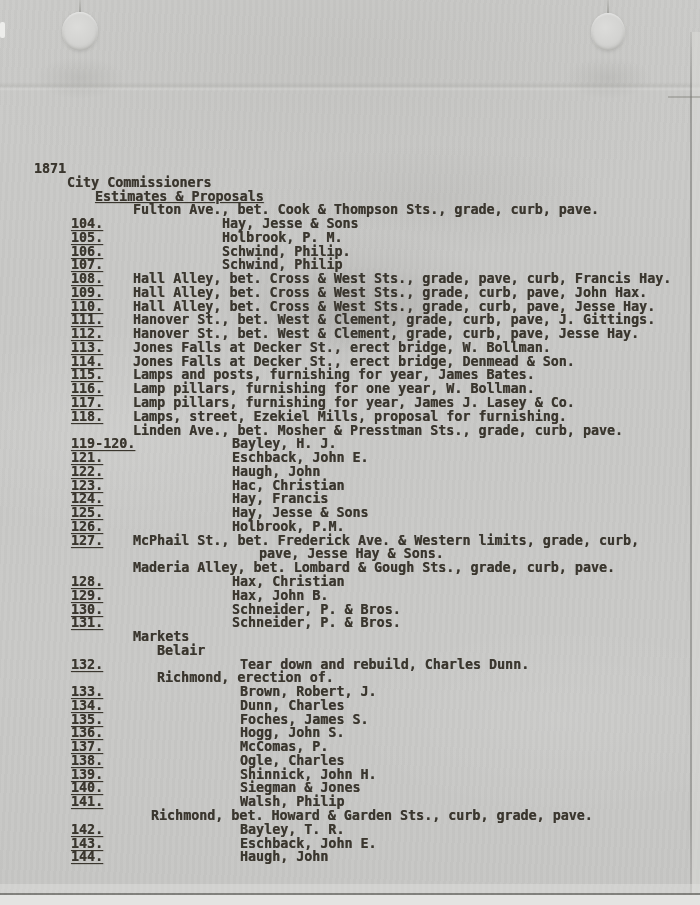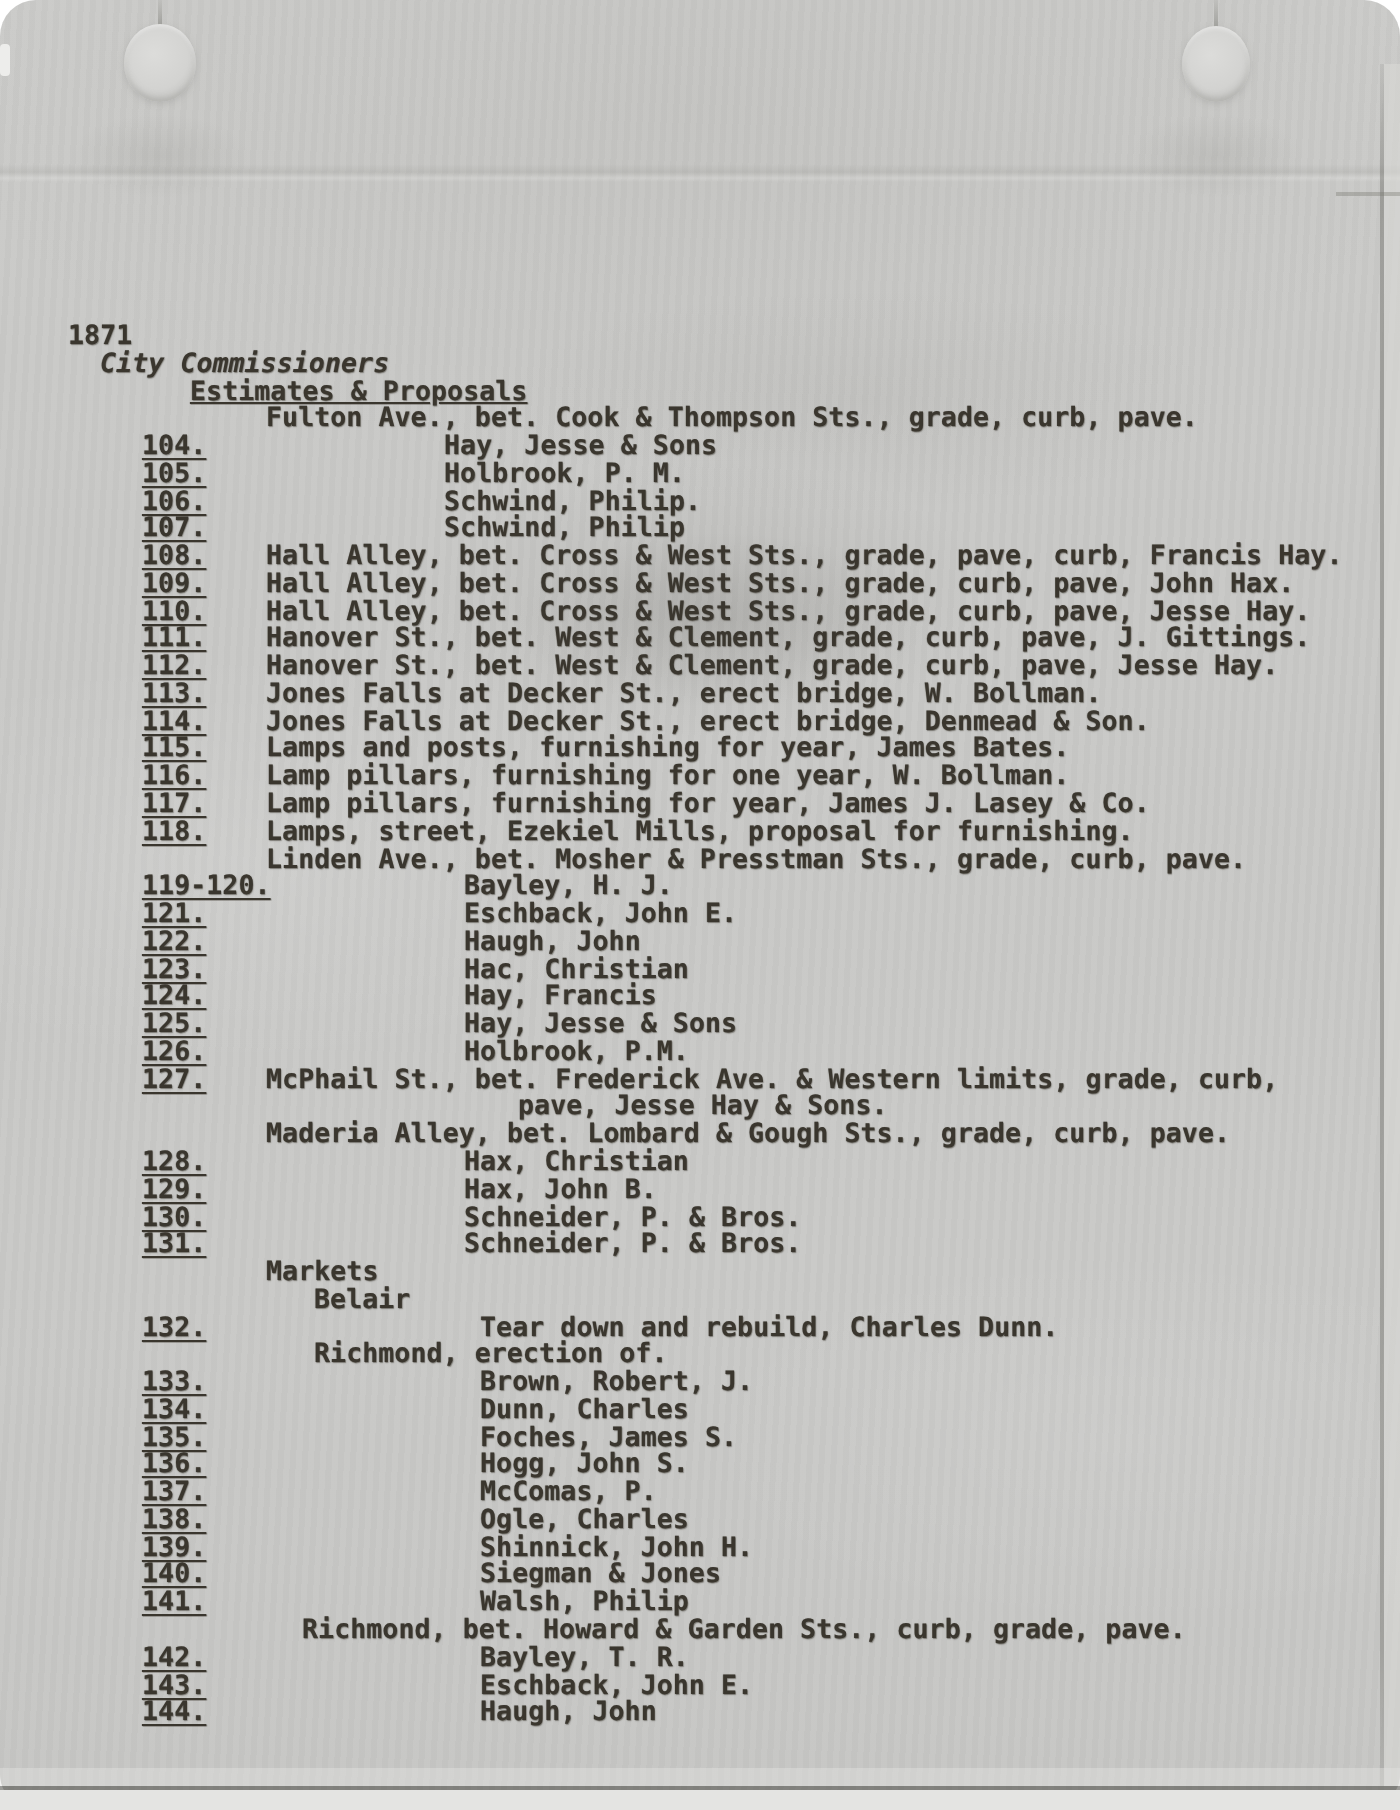--- a/index.html
+++ b/index.html
@@ -12,21 +12,20 @@
     position: relative;
     width: 700px; height: 905px;
     background:
       radial-gradient(ellipse 210px 100px at 350px 300px, rgba(90,88,82,0.11), rgba(90,88,82,0) 70%),
       radial-gradient(ellipse 260px 80px at 430px 200px, rgba(90,88,82,0.06), rgba(90,88,82,0) 70%),
       radial-gradient(ellipse 300px 150px at 120px 430px, rgba(255,255,255,0.10), rgba(255,255,255,0) 70%),
       radial-gradient(ellipse 500px 240px at 350px 55px, rgba(140,138,132,0.10), rgba(140,138,132,0) 75%),
       radial-gradient(ellipse 320px 140px at 560px 720px, rgba(255,255,255,0.07), rgba(255,255,255,0) 70%),
       repeating-linear-gradient(93deg, rgba(255,255,255,0.02) 0 3px, rgba(0,0,0,0.015) 3px 6px),
       linear-gradient(180deg, #cbcbc9 0%, #c8c8c6 30%, #c9c9c7 70%, #c6c6c4 100%);
-    border-radius: 18px;
   }
   
   .crease {
     position: absolute; left: 0; right: 0; top: 82px; height: 9px;
     background: linear-gradient(180deg, rgba(255,255,255,0) 0%,
       rgba(122,122,116,0.14) 45%, rgba(240,240,238,0.22) 78%, rgba(255,255,255,0) 100%);
   }
   .sliver-top-left {
     position: absolute; left: 0; top: 22px; width: 5px; height: 16px;
     background: #ededeb; border-radius: 2px;
@@ -90,21 +89,21 @@
   .line { position: relative; height: 13.78px; }
   .num {
     position: absolute; left: 34px; top: 0;
     text-decoration: underline;
     text-decoration-thickness: 1px;
     text-underline-offset: 2px;
     margin-left: 37px;
   }
   .txt { position: absolute; top: 0; }
   .ind-l0   { left: 34px; }
-  .ind-l1   { left: 50px; font-style: italic; }
+  .ind-l1   { left: 67px; }
   .ind-l2   { left: 95px; text-decoration: underline; }
   .ind-l3   { left: 133px; }
   .ind-l4a  { left: 151px; }
   .ind-l4b  { left: 157px; }
   .ind-n1   { left: 222px; }
   .ind-n2   { left: 232px; }
   .ind-n3   { left: 240px; }
   .ind-cont { left: 239px; padding-left: 20px; }
   
   .smudge {

